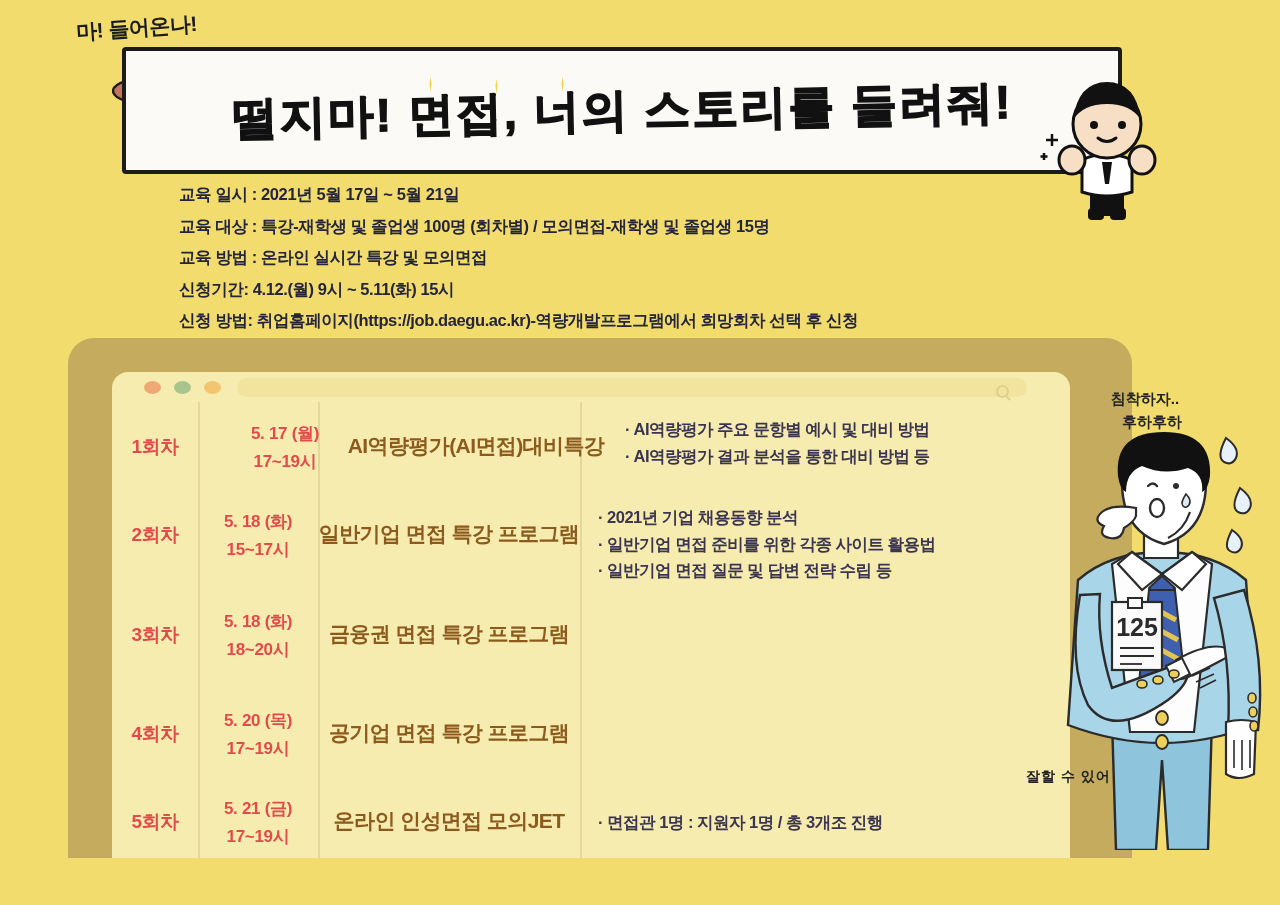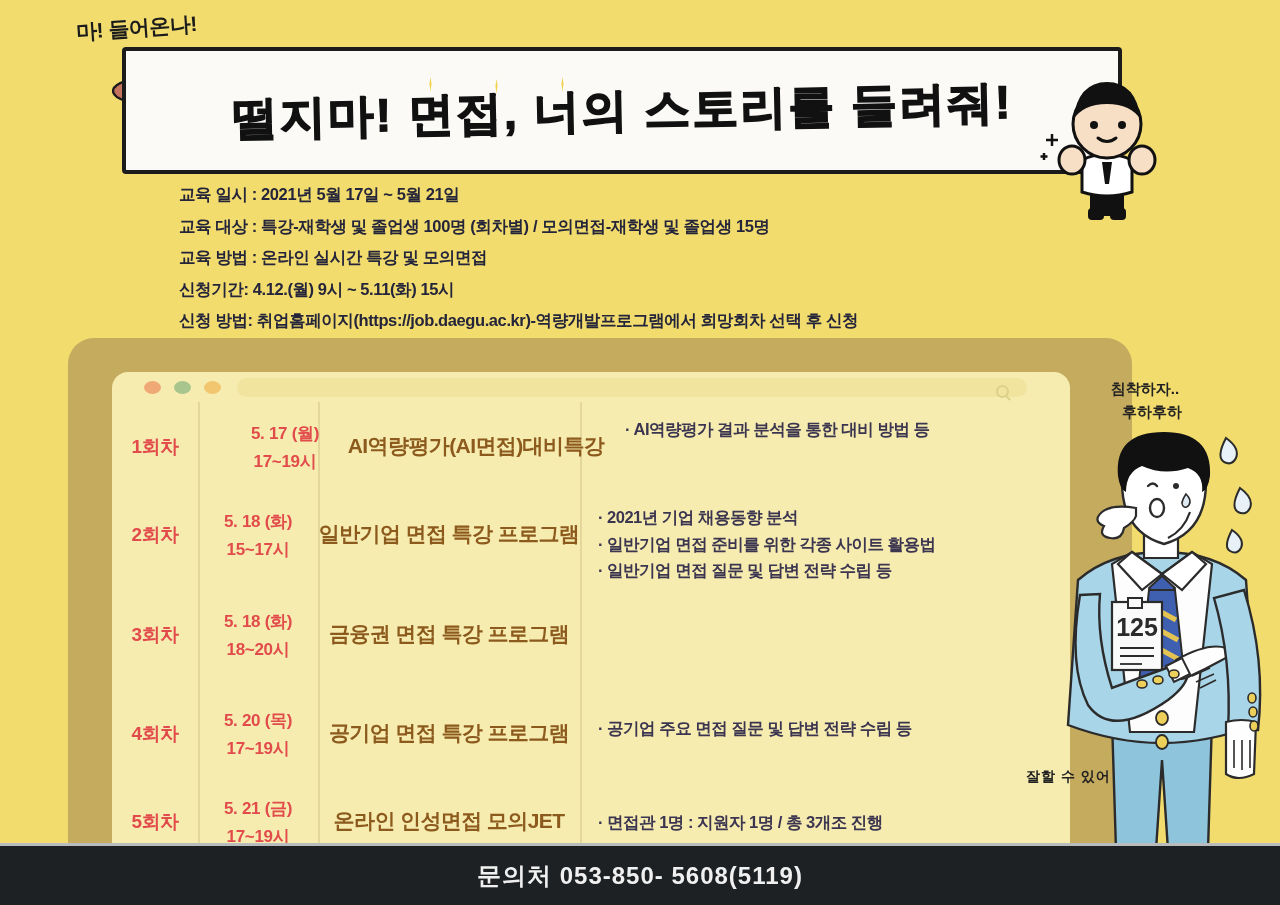--- a/index.html
+++ b/index.html
@@ -172,21 +172,21 @@
   }
   .bottombar-text {
     color: #f0f0f0;
     font-size: 24px; font-weight: 700;
     letter-spacing: 1px;
   }
 
   
   .hand-top {
     position: absolute;
-    left: 1108px; top: 378px;
+    left: 1108px; top: 388px;
     font-size: 15px; font-weight: 700;
     color: #222; line-height: 1.5;
     text-align: center; white-space: nowrap;
   }
   .hand-top .l2 { margin-left: 14px; display:block; }
   .hand-bottom {
     position: absolute;
     left: 1026px; top: 768px;
     font-size: 14px; font-weight: 700;
     color: #222; white-space: nowrap;
@@ -279,20 +279,21 @@
       <div class="row" style="padding-top:14px; height:102px;">
         <div class="col-num" style="padding-top:18px;">1회차</div>
         <div class="col-date" style="padding-top:4px;margin-left:27px;">
           <div>5. 17 (월)</div>
           <div>17~19시</div>
         </div>
         <div class="col-title" style="padding-top:16px;">
           <span class="tt">AI역량평가(AI면접)대비특강</span>
         </div>
         <div class="col-detail" style="padding-top:0px;">
+          <div>· AI역량평가 주요 문항별 예시 및 대비 방법</div>
           <div>· AI역량평가 결과 분석을 통한 대비 방법 등</div>
         </div>
       </div>
 
       <div class="row" style="height:100px;">
         <div class="col-num" style="padding-top:18px;">2회차</div>
         <div class="col-date" style="padding-top:4px;">
           <div>5. 18 (화)</div>
           <div>15~17시</div>
         </div>
@@ -320,21 +321,20 @@
       <div class="row" style="height:88px;">
         <div class="col-num" style="padding-top:18px;">4회차</div>
         <div class="col-date" style="padding-top:4px;">
           <div>5. 20 (목)</div>
           <div>17~19시</div>
         </div>
         <div class="col-title" style="padding-top:16px;">
           <span class="tt">공기업 면접 특강 프로그램</span>
         </div>
         <div class="col-detail" style="padding-top:12px;">
-          <div>· 공기업 주요 면접 질문 및 답변 전략 수립 등</div>
         </div>
       </div>
 
       <div class="row" style="height:80px;">
         <div class="col-num" style="padding-top:18px;">5회차</div>
         <div class="col-date" style="padding-top:4px;">
           <div>5. 21 (금)</div>
           <div>17~19시</div>
         </div>
         <div class="col-title" style="padding-top:16px;">
@@ -437,17 +437,14 @@
       <path d="M146 64 q6 6 3 11 q-3 4 -6 1 q-3 -3 3 -12z" fill="#dfeaf2" stroke="#2b2b2b" stroke-width="1.6"></path>
 
       <ellipse cx="117" cy="78" rx="7" ry="9" fill="#fff" stroke="#2b2b2b" stroke-width="2.4"></ellipse>
 
       <path d="M96 78 q-24 -4 -34 4 q-10 9 2 14 q-6 10 6 12 q12 2 14 -10 q10 -6 12 -12z" fill="#fff" stroke="#2b2b2b" stroke-width="2.2"></path>
 
       <path d="M150 82 q-6 18 -22 26" stroke="#2b2b2b" stroke-width="2.2" fill="none"></path>
     </svg>
   </div>
 
-  <div class="bottombar">
-    <div class="bottombar-text">문의처 053-850- 5608(5119)</div>
-  </div>
 
 </div>
 
 </body></html>

